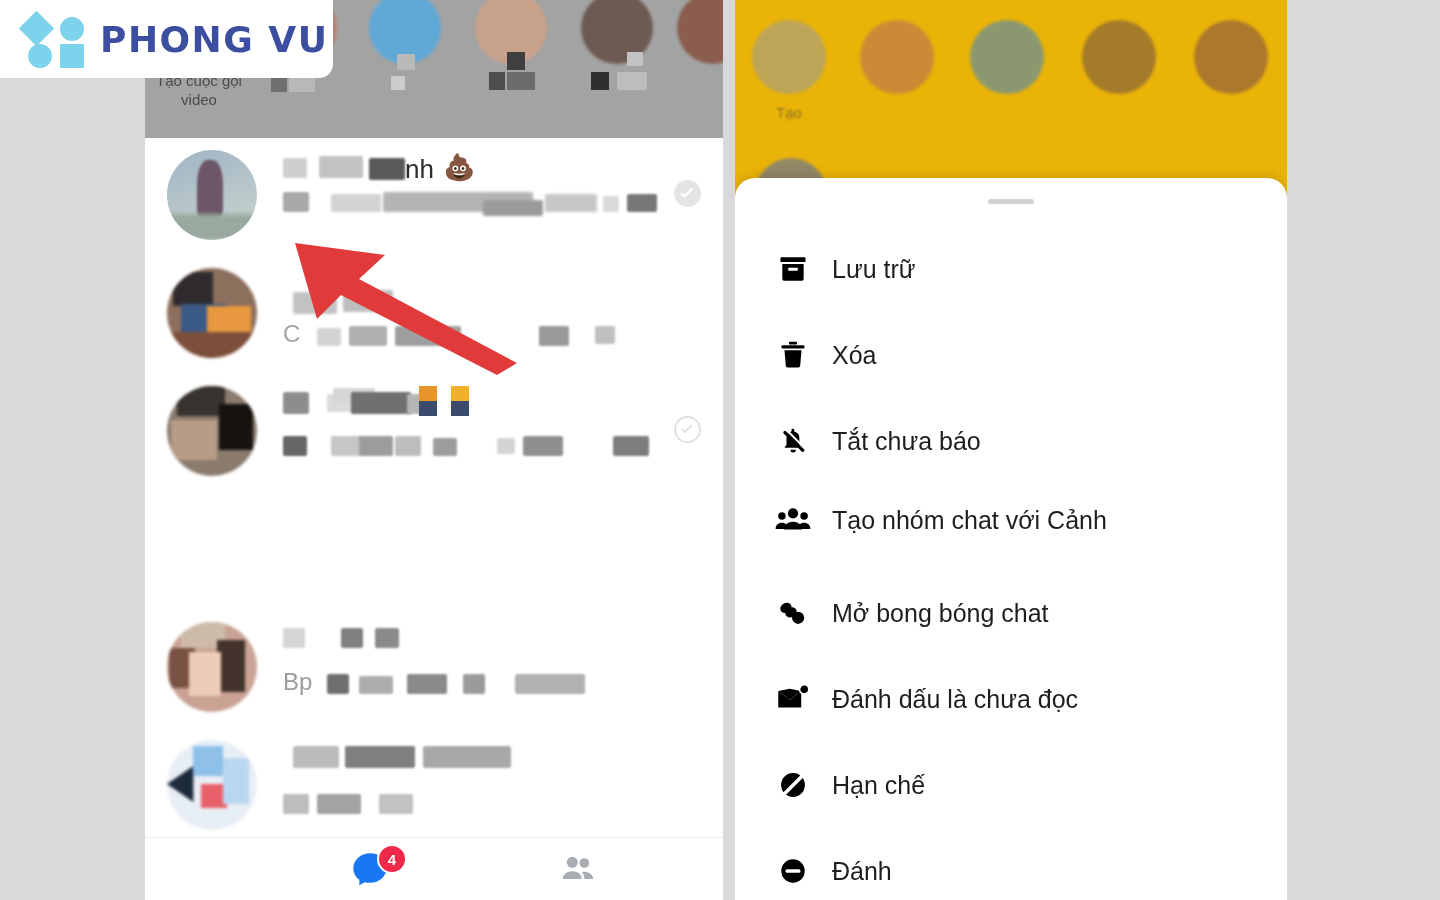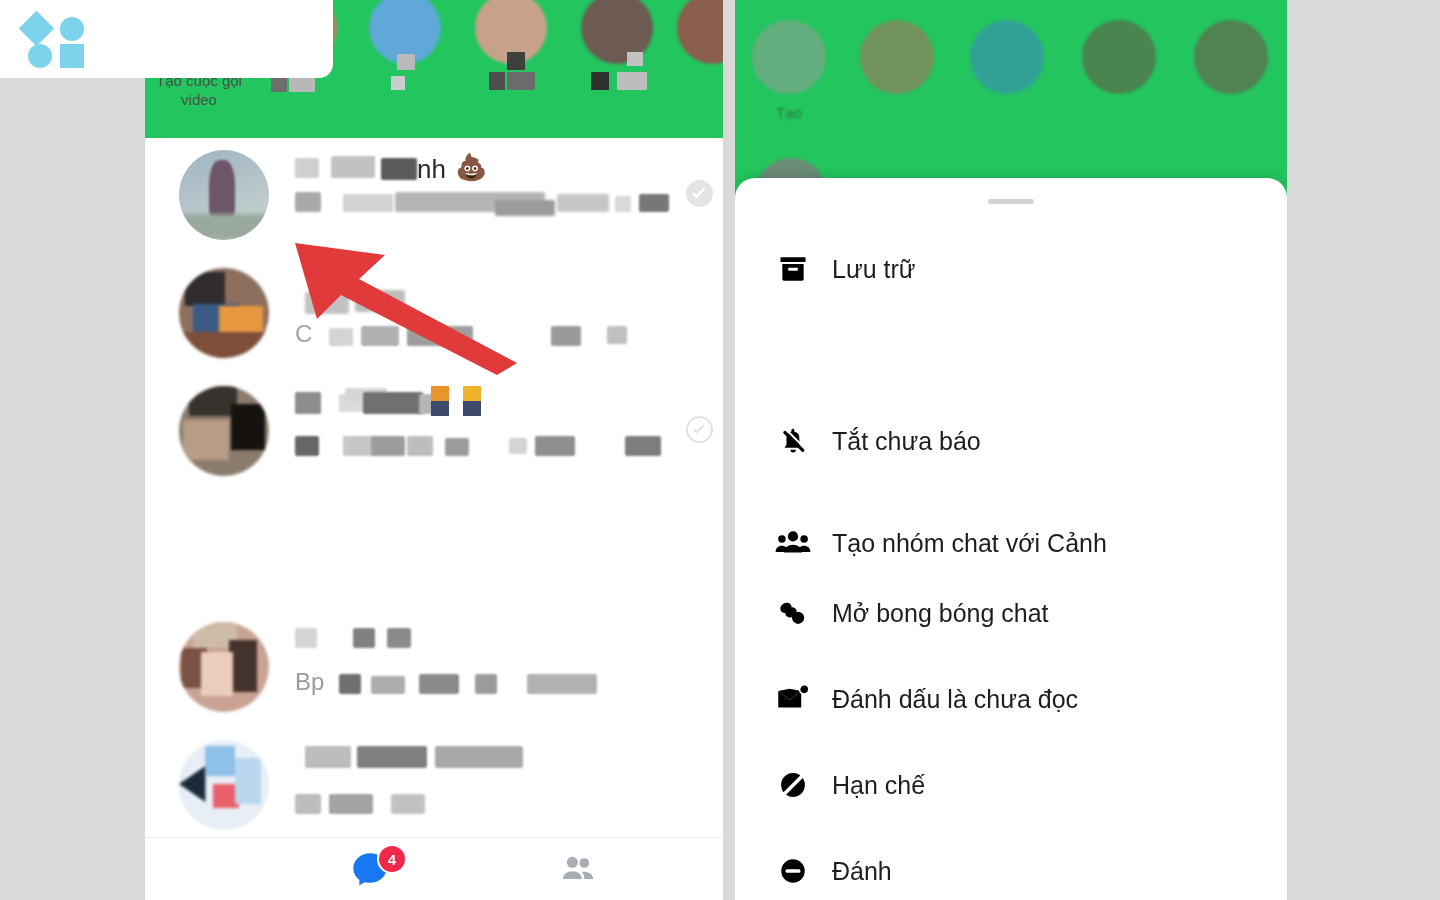--- a/index.html
+++ b/index.html
@@ -73,21 +73,21 @@
     overflow: hidden;
   }
   #phone-left  { left: 145px; width: 578px; }
   #phone-right { left: 735px; width: 552px; background: #ffffff; }
 
   
   #left-story-strip {
     position: absolute;
     left: 0; top: 0;
     width: 578px; height: 138px;
-    background: #22c55e;
+    background: #a3a3a3;
     overflow: hidden;
   }
   .story-cell {
     position: absolute;
     width: 96px;
     text-align: center;
     top: 0;
   }
   .story-thumb {
     width: 72px; height: 72px;
@@ -100,21 +100,21 @@
     font-size: 15px;
     color: #4b4b4b;
     line-height: 1.25;
     filter: blur(0.1px);
   }
   .pixblock { position: absolute; }
 
   
   #chat-list {
     position: absolute;
-    left: 12px; top: 138px;
+    left: 0; top: 138px;
     width: 539px; height: 700px;
     background: #ffffff;
   }
   .chat-row {
     position: absolute;
     left: 0; width: 578px; height: 118px;
   }
   .chat-avatar {
     position: absolute;
     left: 22px; top: 12px;
@@ -185,21 +185,21 @@
     width: 240px; height: 140px;
     z-index: 40;
     pointer-events: none;
   }
 
   
   #right-dim {
     position: absolute;
     left: 0; top: 0;
     width: 552px; height: 200px;
-    background: #22c55e;
+    background: #eab308;
     overflow: hidden;
   }
   #right-dim-inner {
     position: absolute;
     inset: 0;
     opacity: .55;
   }
   .rs-cell { position: absolute; top: 6px; width: 100px; text-align: center; }
   .rs-thumb {
     width: 74px; height: 74px;
@@ -479,34 +479,44 @@
       <span class="menu-icon">
         <svg width="32" height="32" viewBox="0 0 24 24" aria-hidden="true">
           <rect x="2.6" y="3.2" width="18.8" height="3.6" rx="0.7" fill="#000"></rect>
           <path d="M4 8.2h16v11.3a1.3 1.3 0 0 1-1.3 1.3H5.3A1.3 1.3 0 0 1 4 19.5z" fill="#000"></path>
           <rect x="8.4" y="11" width="7.2" height="2.3" rx="0.6" fill="#fff"></rect>
         </svg>
       </span>
       <span class="menu-label">Lưu trữ</span>
     </div>
 
+    <div class="menu-item" style="top:134px">
+      <span class="menu-icon">
+        <svg width="32" height="32" viewBox="0 0 24 24" aria-hidden="true">
+          <rect x="9" y="2" width="6" height="2.2" rx="0.6" fill="#000"></rect>
+          <rect x="3.4" y="4.6" width="17.2" height="2.6" rx="0.8" fill="#000"></rect>
+          <path d="M5.6 8.4h12.8l-1 11.6a1.4 1.4 0 0 1-1.4 1.3H8a1.4 1.4 0 0 1-1.4-1.3z" fill="#000"></path>
+        </svg>
+      </span>
+      <span class="menu-label">Xóa</span>
+    </div>
 
     <div class="menu-item" style="top:220px">
       <span class="menu-icon">
         <svg width="34" height="34" viewBox="0 0 24 24" aria-hidden="true">
           <path d="M6 16.8h12.2l-1.7-2.1V10a4.8 4.8 0 0 0-3.6-4.7V4.4a1 1 0 0 0-2 0v.9A4.8 4.8 0 0 0 7.4 10v4.7z" fill="#000"></path>
           <path d="M10.2 18.2h3.8a1.9 1.9 0 0 1-3.8 0z" fill="#000"></path>
           <rect x="2.6" y="10.6" width="20" height="2.3" rx="1" transform="rotate(45 12 12)" fill="#000"></rect>
           <rect x="2.6" y="9" width="20" height="1.4" rx="0.7" transform="rotate(45 12 12)" fill="#fff"></rect>
         </svg>
       </span>
       <span class="menu-label">Tắt chưa báo</span>
     </div>
 
-    <div class="menu-item" style="top:322px">
+    <div class="menu-item" style="top:299px">
       <span class="menu-icon">
         <svg width="36" height="36" viewBox="0 0 24 24" aria-hidden="true">
           <circle cx="4.6" cy="9.4" r="2.5" fill="#000"></circle>
           <circle cx="19.4" cy="9.4" r="2.5" fill="#000"></circle>
           <circle cx="12" cy="7.6" r="3.4" fill="#000"></circle>
           <path d="M0.4 18c0-2.6 1.9-4.1 4.2-4.1s4.2 1.5 4.2 4.1z" fill="#000"></path>
           <path d="M15.2 18c0-2.6 1.9-4.1 4.2-4.1s4.2 1.5 4.2 4.1z" fill="#000"></path>
           <path d="M6 18.4c0-3.3 2.7-5.2 6-5.2s6 1.9 6 5.2z" fill="#000"></path>
         </svg>
       </span>
@@ -559,13 +569,14 @@
   </div>
 </div>
 
 <div id="logo-watermark">
   <div id="logo-marks">
     <div class="lg-diamond"></div>
     <div class="lg-circle1"></div>
     <div class="lg-circle2"></div>
     <div class="lg-square"></div>
   </div>
+  <div id="logo-text">PHONG VU</div>
 </div>
 
 </body></html>

